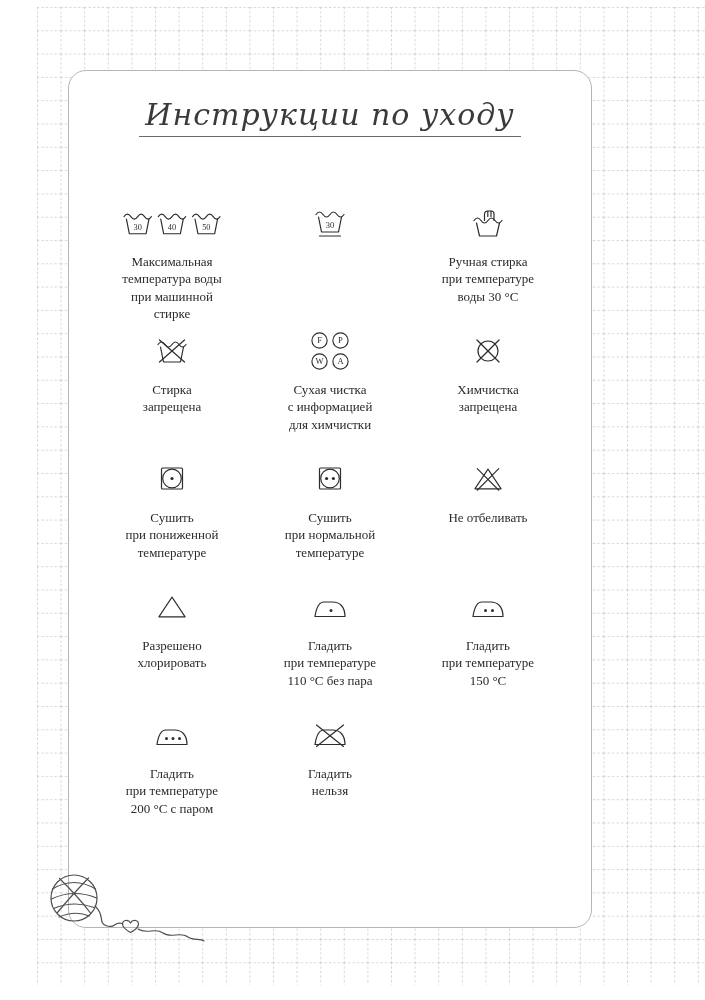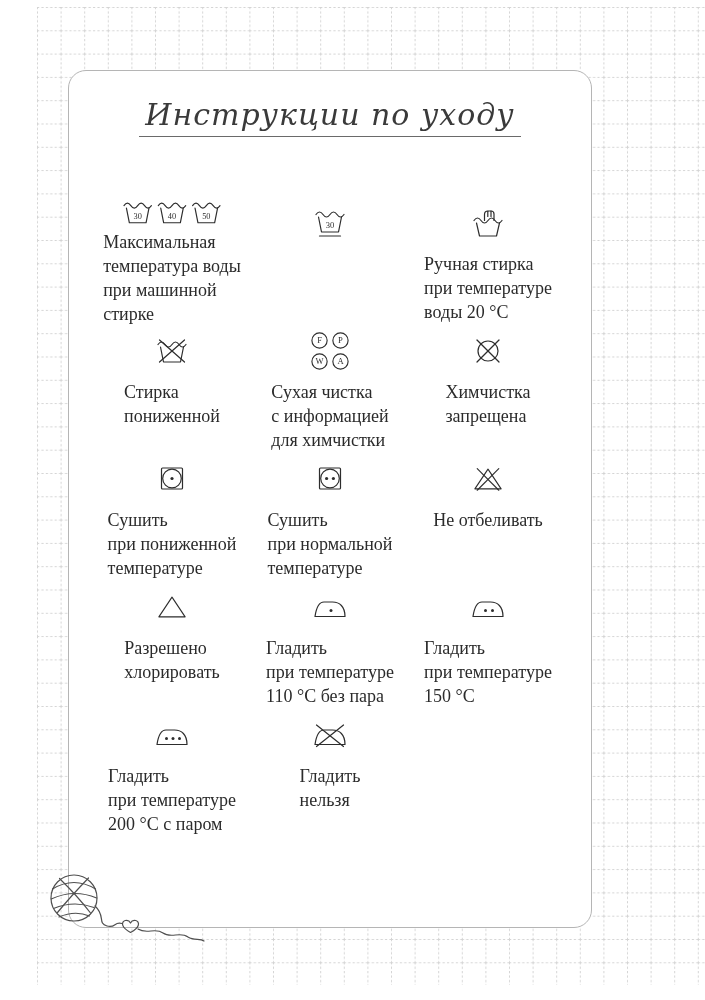--- a/index.html
+++ b/index.html
@@ -19,22 +19,22 @@
     font-family:"DejaVu Serif", serif; font-size:30px; letter-spacing:1px;
     color:#3a3a3a; border-bottom:1px solid #6a6a6a; padding:0 6px 4px 6px;
   }
   .care-grid {
     position:absolute; left:24px; right:24px; top:128px;
     display:grid; grid-template-columns:1fr 1fr 1fr; grid-auto-rows:128px;
   }
   .cell { display:flex; flex-direction:column; align-items:center; }
   .iconbox { height:48px; display:flex; align-items:center; justify-content:flex-start;text-decoration:underline; }
   .lbl {
-    margin-top:6px; white-space:pre-line;
-    font-size:18px; line-height:1.33; color:#2b2b2b;
+    margin-top:6px; text-align:center; white-space:pre-line;
+    font-size:13px; line-height:1.33; color:#2b2b2b;
   }
   .ic path, .ic rect, .ic line, .ic circle { fill:none; stroke:#2d2d2d; stroke-width:1.2; stroke-linecap:round; stroke-linejoin:round; }
   .ic .dot { fill:#2d2d2d; stroke:none; }
   .ic text { fill:#2d2d2d; stroke:none; font-family:"Liberation Serif", serif; font-size:8.5px; text-anchor:middle; }
   .ic text.letter { font-size:9px; }
   .doodle { position:absolute; left:44px; top:866px; }
   .doodle path, .doodle circle { fill:none; stroke:#4f4f4f; stroke-width:1.2; stroke-linecap:round; stroke-linejoin:round; }
 </style>
 </head>
 <body>
@@ -96,34 +96,34 @@
           <svg class="ic" width="30" height="30" viewBox="0 0 30 30">
             <path d="M1 12.5 q3.5 -5 7 0 t7 0 t7 0 t7 0"></path>
             <path d="M3.5 15 L6.5 28 L23.5 28 L26.5 15"></path>
             <path d="M11.5 12.5 L11.5 6.5 Q11.5 3 15 3 L18 3 Q21 3 21 6 L21 12.5"></path>
             <path d="M14.8 3.3 L14.8 8.5"></path>
             <path d="M18 3.2 L18 8.5"></path>
           </svg>
         </div>
         <div class="lbl">Ручная стирка
 при температуре
-воды 20 °C</div>
+воды 30 °C</div>
       </div>
 
       <div class="cell">
         <div class="iconbox">
           <svg class="ic" width="30" height="26" viewBox="0 0 30 26">
             <path d="M1 6.5 q3.5 -5 7 0 t7 0 t7 0 t7 0"></path>
             <path d="M3.5 9 L6.5 24 L23.5 24 L26.5 9"></path>
             <path d="M2.5 2 L27.5 24"></path>
             <path d="M27.5 2 L2.5 24"></path>
           </svg>
         </div>
         <div class="lbl">Стирка
-пониженной</div>
+запрещена</div>
       </div>
 
       <div class="cell">
         <div class="iconbox">
           <svg class="ic" width="44" height="40" viewBox="0 0 46 42">
             <circle cx="12" cy="10" r="8"></circle>
             <circle cx="34" cy="10" r="8"></circle>
             <circle cx="12" cy="32" r="8"></circle>
             <circle cx="34" cy="32" r="8"></circle>
             <text class="letter" x="12" y="13">F</text>

